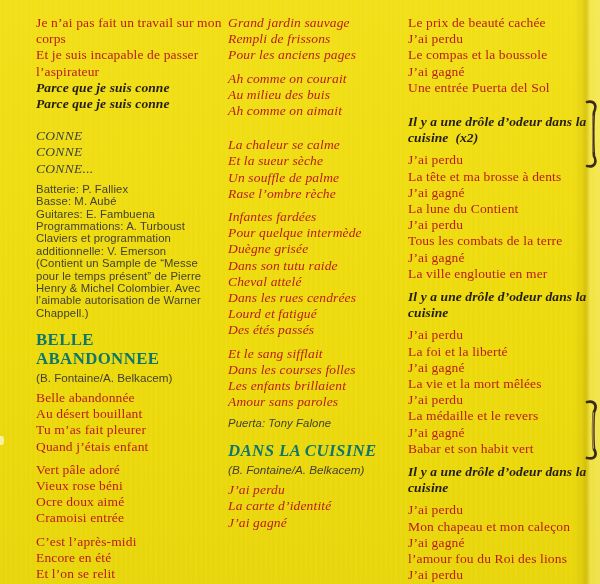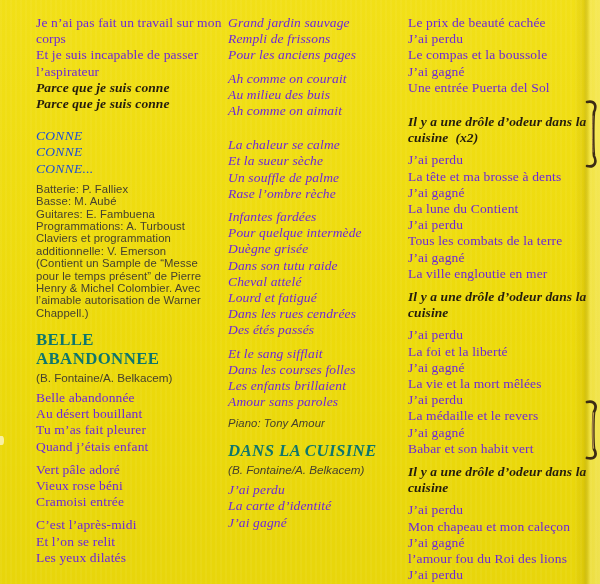--- a/index.html
+++ b/index.html
@@ -33,35 +33,35 @@
   #staple-top{right:2px;top:98px;height:72px;}
   #staple-bottom{right:2px;top:398px;height:64px;}
 
   .col{position:absolute;top:15px;}
   #col-1{left:36px;width:182px;}
   #col-2{left:228px;width:172px;font-style:italic;}
   #col-3{left:408px;width:186px;}
   .ln{white-space:nowrap;}
 
   .b-lyric,.b-lyric-tight,.b-lyric-gap{
-    font-size:13.5px;line-height:16.2px;color:#6d28d9;letter-spacing:.15px;
+    font-size:13.5px;line-height:16.2px;color:#b91c1c;letter-spacing:.15px;
   }
   .b-lyric{margin-bottom:7px;}
   .b-lyric-tight{margin-bottom:0;}
   .b-lyric-gap{margin-bottom:18px;}
 
   .b-refrain,.b-refrain-tight{
     font-size:13.5px;line-height:16.2px;color:#241c0e;
     font-weight:bold;font-style:italic;letter-spacing:.1px;
   }
   .b-refrain{margin-bottom:6px;}
   .b-refrain-tight{margin-bottom:16px;}
 
   .b-caps{
-    font-size:13.5px;line-height:16.2px;color:#1d4ed8;
+    font-size:13.5px;line-height:16.2px;color:#404040;
     font-style:italic;margin-bottom:6px;letter-spacing:.3px;
   }
 
   .b-credit{
     font-family:"Liberation Sans",sans-serif;
     font-size:11.3px;line-height:12.4px;color:#46412f;margin-bottom:2px;letter-spacing:.1px;
   }
   .b-byline{
     font-family:"Liberation Sans",sans-serif;
     font-size:11.7px;line-height:13px;color:#46412f;margin-bottom:6px;
@@ -114,24 +114,26 @@
     </div>
     <div class="b-lyric">
       <div class="ln">Belle abandonnée</div>
       <div class="ln">Au désert bouillant</div>
       <div class="ln">Tu m’as fait pleurer</div>
       <div class="ln">Quand j’étais enfant</div>
     </div>
     <div class="b-lyric">
       <div class="ln">Vert pâle adoré</div>
       <div class="ln">Vieux rose béni</div>
+      <div class="ln">Ocre doux aimé</div>
       <div class="ln">Cramoisi entrée</div>
     </div>
     <div class="b-lyric">
       <div class="ln">C’est l’après-midi</div>
+      <div class="ln">Encore en été</div>
       <div class="ln">Et l’on se relit</div>
       <div class="ln">Les yeux dilatés</div>
     </div>
   </div>
 <div id="col-2" class="col">
     <div class="b-lyric">
       <div class="ln">Grand jardin sauvage</div>
       <div class="ln">Rempli de frissons</div>
       <div class="ln">Pour les anciens pages</div>
     </div>
@@ -145,32 +147,32 @@
       <div class="ln">Et la sueur sèche</div>
       <div class="ln">Un souffle de palme</div>
       <div class="ln">Rase l’ombre rèche</div>
     </div>
     <div class="b-lyric">
       <div class="ln">Infantes fardées</div>
       <div class="ln">Pour quelque intermède</div>
       <div class="ln">Duègne grisée</div>
       <div class="ln">Dans son tutu raide</div>
       <div class="ln">Cheval attelé</div>
+      <div class="ln">Dans les rues cendrées</div>
       <div class="ln">Lourd et fatigué</div>
-      <div class="ln">Dans les rues cendrées</div>
       <div class="ln">Des étés passés</div>
     </div>
     <div class="b-lyric">
       <div class="ln">Et le sang sifflait</div>
       <div class="ln">Dans les courses folles</div>
       <div class="ln">Les enfants brillaient</div>
       <div class="ln">Amour sans paroles</div>
     </div>
     <div class="b-credit">
-      <div class="ln">Piano: Tony Amour</div>
+      <div class="ln">Puerta: Tony Falone</div>
     </div>
     <div class="b-title">
       <div class="ln">DANS LA CUISINE</div>
     </div>
     <div class="b-byline">
       <div class="ln">(B. Fontaine/A. Belkacem)</div>
     </div>
     <div class="b-lyric">
       <div class="ln">J’ai perdu</div>
       <div class="ln">La carte d’identité</div>

